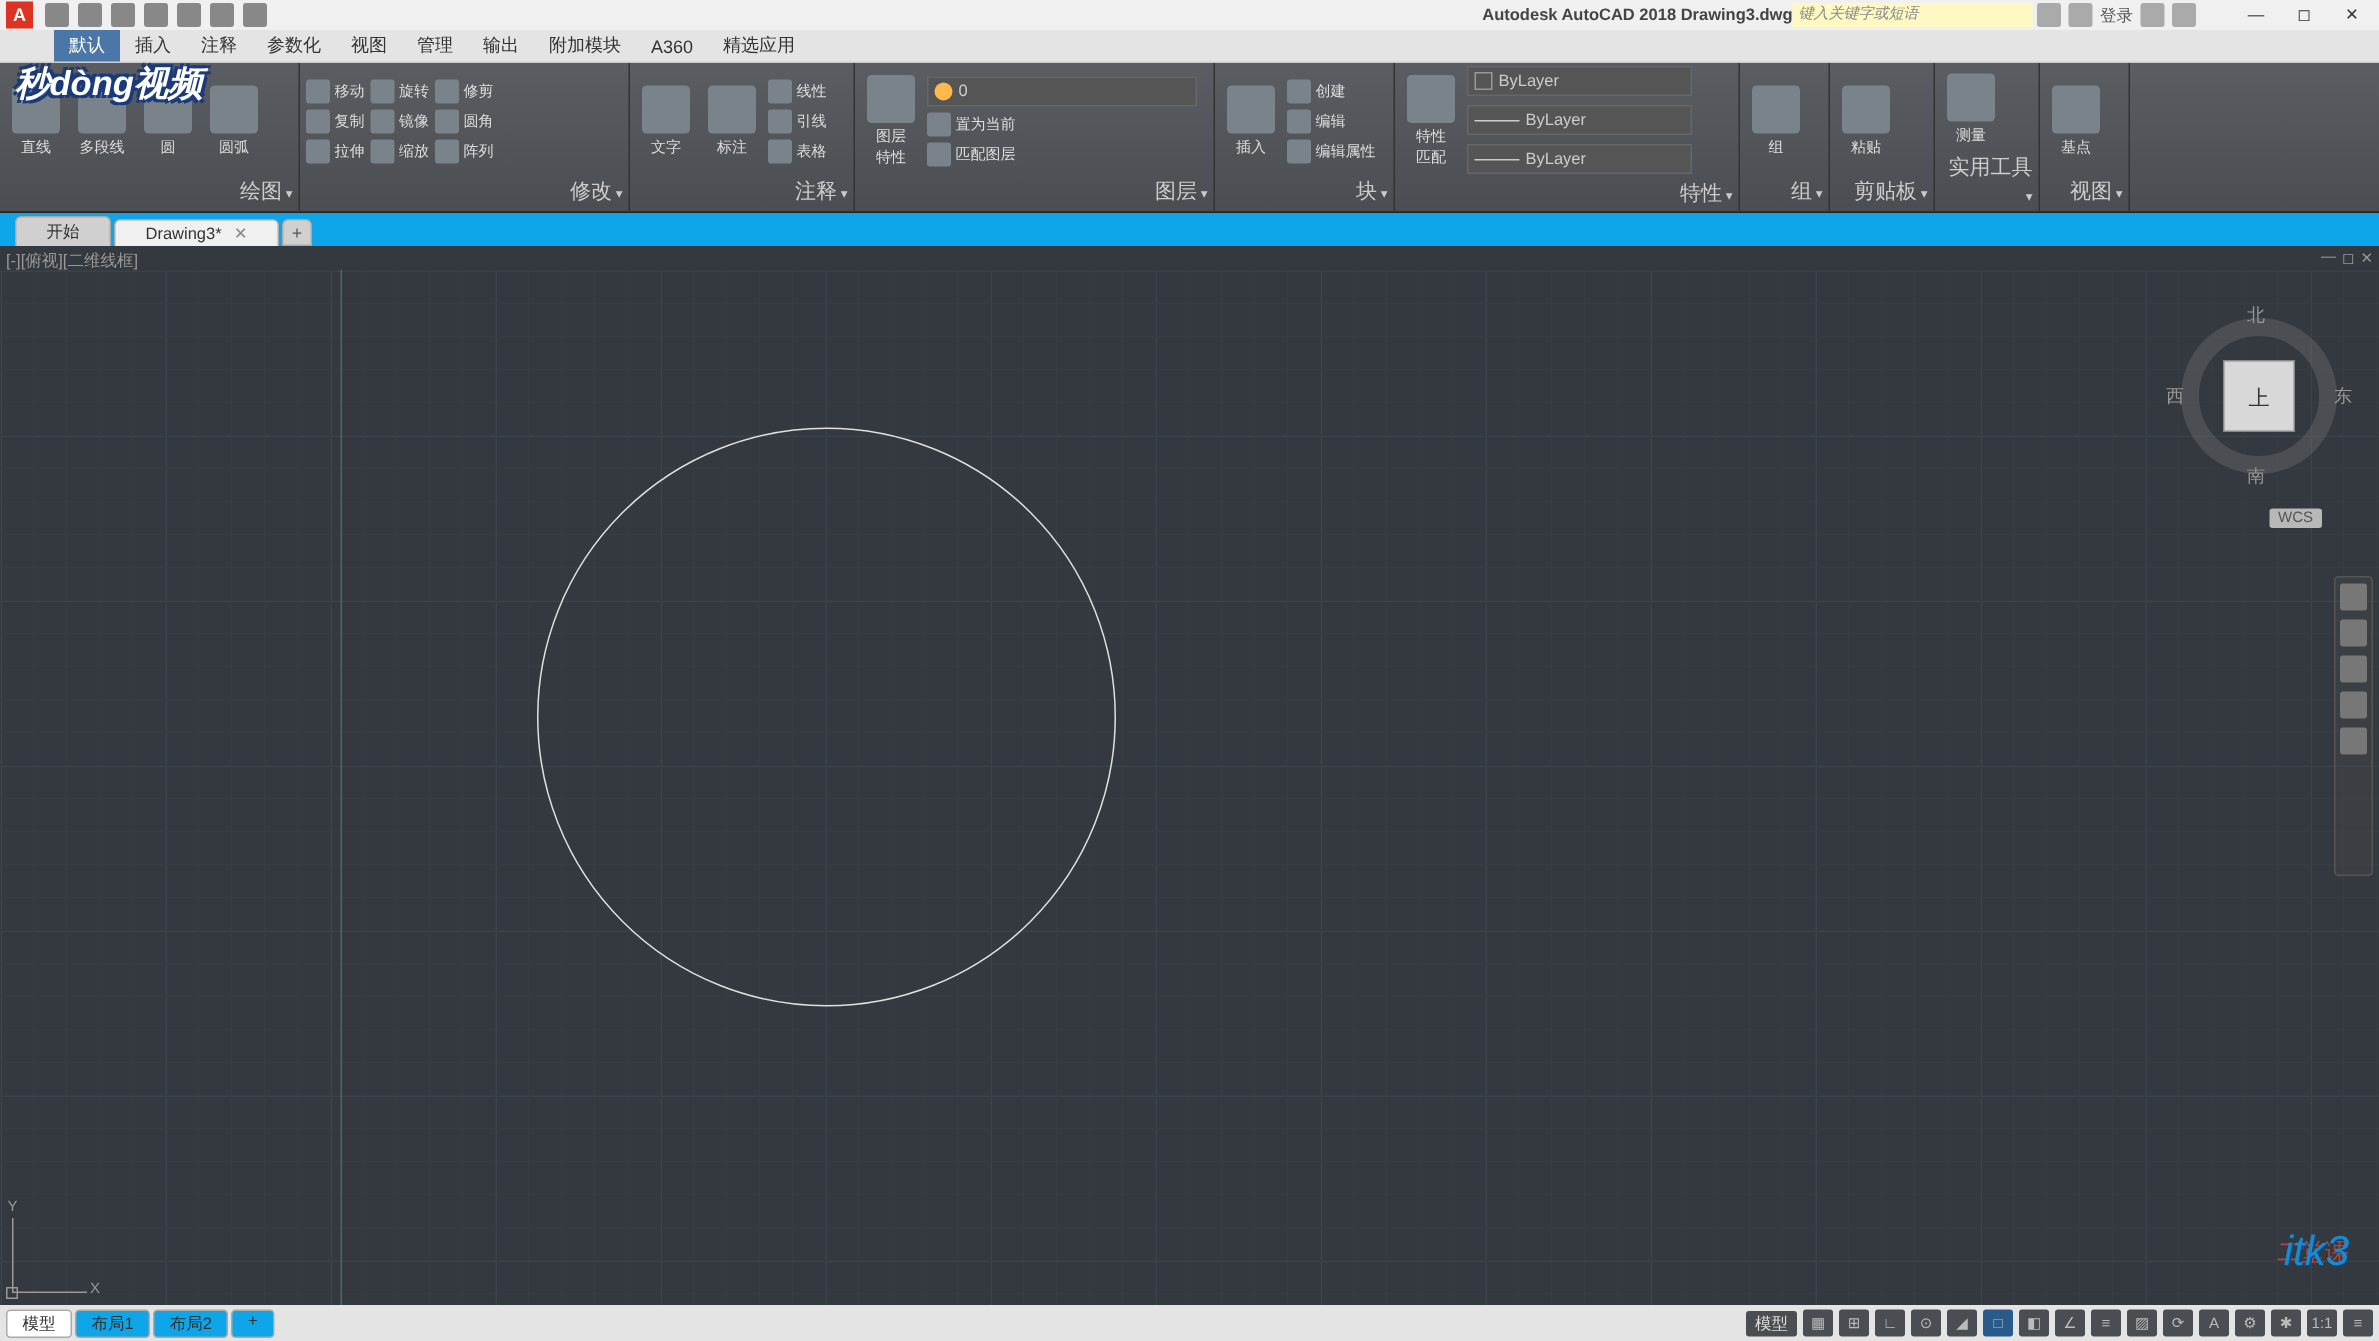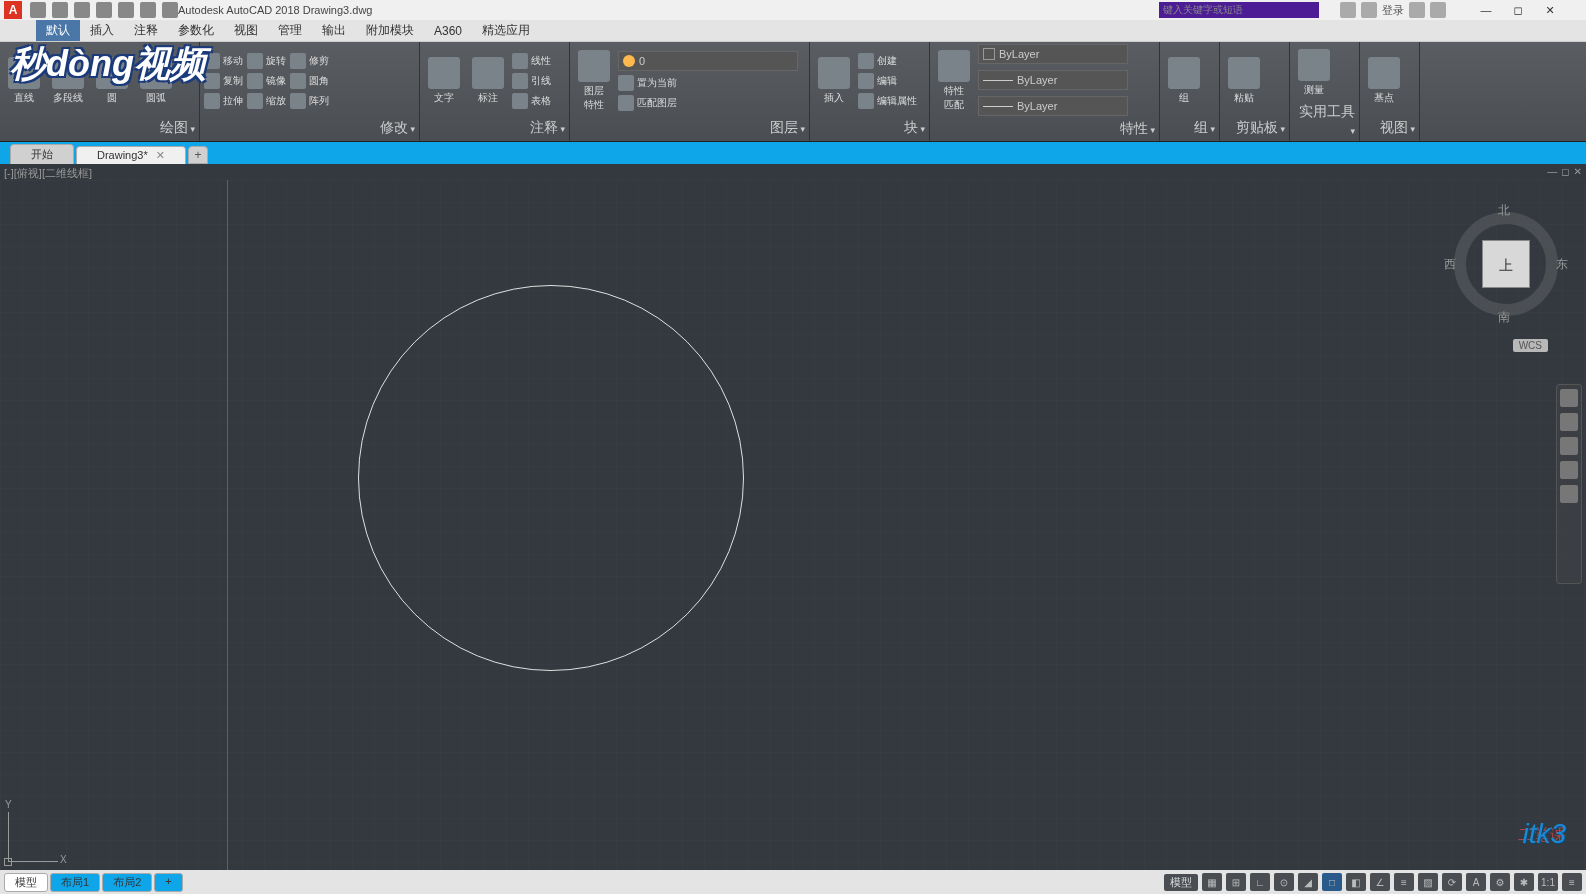--- a/index.html
+++ b/index.html
@@ -3,23 +3,23 @@
 <meta charset="utf-8">
 <style>
 * { margin: 0; padding: 0; box-sizing: border-box; font-family: "Microsoft YaHei", sans-serif; }
 body { width: 1586px; height: 894px; background: #33393f; overflow: hidden; position: relative; }
 
 
 .titlebar { height: 20px; background: #f0f0f0; display: flex; align-items: center; font-size: 11px; color: #333; }
 .titlebar .app-logo { width: 18px; height: 18px; background: #d32; margin: 0 4px; display: flex; align-items: center; justify-content: center; color: #fff; font-weight: bold; font-size: 12px; }
 .qat { display: flex; gap: 6px; margin-left: 4px; }
 .qat-btn { width: 16px; height: 16px; background: #888; border-radius: 2px; }
-.title-center { flex: 1; text-align: left; color: #444; }
-.search-box { background: #4c1d95; width: 160px; height: 16px; color: #888; font-size: 10px; padding: 0 4px; line-height: 16px; }
-.title-right { display: flex; gap: 5px; margin: 0 21px; align-items: center; color: #555; }
+.title-center { flex: 1; text-align: right; color: #444; font-weight: bold; }
+.search-box { background: #fef9c3; width: 160px; height: 16px; font-style: italic; color: #888; font-size: 10px; padding: 0 4px; line-height: 16px; }
+.title-right { display: flex; gap: 5px; margin: 0 3px; align-items: center; color: #555; }
 .title-right .ico { width: 16px; height: 16px; background: #aaa; border-radius: 2px; }
 .win-btns { display: flex; gap: 2px; margin-left: 20px; }
 .win-btn { width: 30px; height: 18px; text-align: center; font-size: 11px; color: #333; line-height: 18px; }
 
 
 .menubar { height: 22px; background: #e4e4e4; display: flex; align-items: center; font-size: 12px; gap: 0; padding-left: 36px; border-bottom: 1px solid #ccc; }
 .menu-item { padding: 2px 10px; color: #333; }
 .menu-item.active { background: #4a77a8; color: #fff; }
 
 
@@ -33,21 +33,21 @@
 .rbtn-big .lbl { font-size: 10px; color: #ddd; }
 .rbtn-col { display: flex; flex-direction: column; gap: 4px; }
 .rbtn-sm { display: flex; align-items: center; gap: 3px; font-size: 10px; color: #ddd; text-align: center; }
 .rbtn-sm .ic { width: 16px; height: 16px; background: #7a828a; border-radius: 2px; }
 .layer-dropdown { background: #555; border: 1px solid #666; width: 180px; height: 20px; font-size: 11px; color: #ccc; display: flex; align-items: center; padding: 0 4px; }
 .layer-dropdown .bulb { width: 12px; height: 12px; background: #ffb84d; border-radius: 50%; margin-right: 4px; }
 .prop-dropdown { background: #555; border: 1px solid #666; width: 150px; height: 20px; font-size: 11px; color: #ccc; display: flex; align-items: center; padding: 0 4px; margin-bottom: 2px; }
 .prop-dropdown .sw { width: 12px; height: 12px; border: 1px solid #999; margin-right: 4px; }
 
 
-.watermark { position: absolute; top: 40px; left: 10px; z-index: 100; font-size: 36px; font-weight: bold; color: #fff; text-shadow: -2px -2px 0 #1a3a7a, 2px -2px 0 #1a3a7a, -2px 2px 0 #1a3a7a, 2px 2px 0 #1a3a7a; font-style: italic; }
+.watermark { position: absolute; top: 40px; left: 10px; z-index: 100; font-size: 23px; font-weight: bold; color: #fff; text-shadow: -2px -2px 0 #1a3a7a, 2px -2px 0 #1a3a7a, -2px 2px 0 #1a3a7a, 2px 2px 0 #1a3a7a; font-style: italic; }
 
 
 .filetabs { height: 22px; background: #0ea5e9; display: flex; align-items: flex-end; padding-left: 10px; gap: 2px; }
 .filetab { background: #d0d0d0; border: 1px solid #aaa; border-bottom: none; padding: 2px 20px; font-size: 11px; border-radius: 4px 4px 0 0; color: #333; position: relative; }
 .filetab.active { background: #f0f0f0; }
 .filetab .close { margin-left: 8px; color: #888; }
 .newtab { width: 20px; height: 18px; background: #d0d0d0; border: 1px solid #aaa; border-radius: 4px 4px 0 0; text-align: center; font-size: 12px; color: #555; line-height: 16px; }
 
 
 .canvas-area { position: absolute; top: 164px; left: 0; right: 0; bottom: 24px; background: #33393f; overflow: hidden; }

